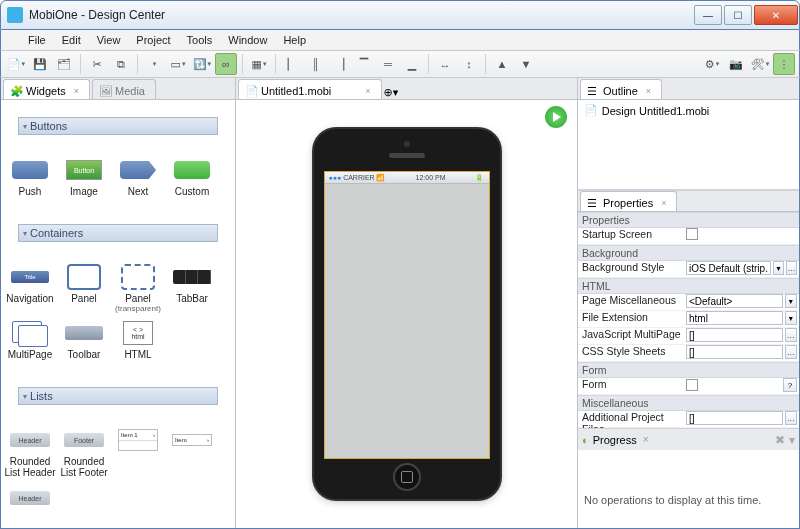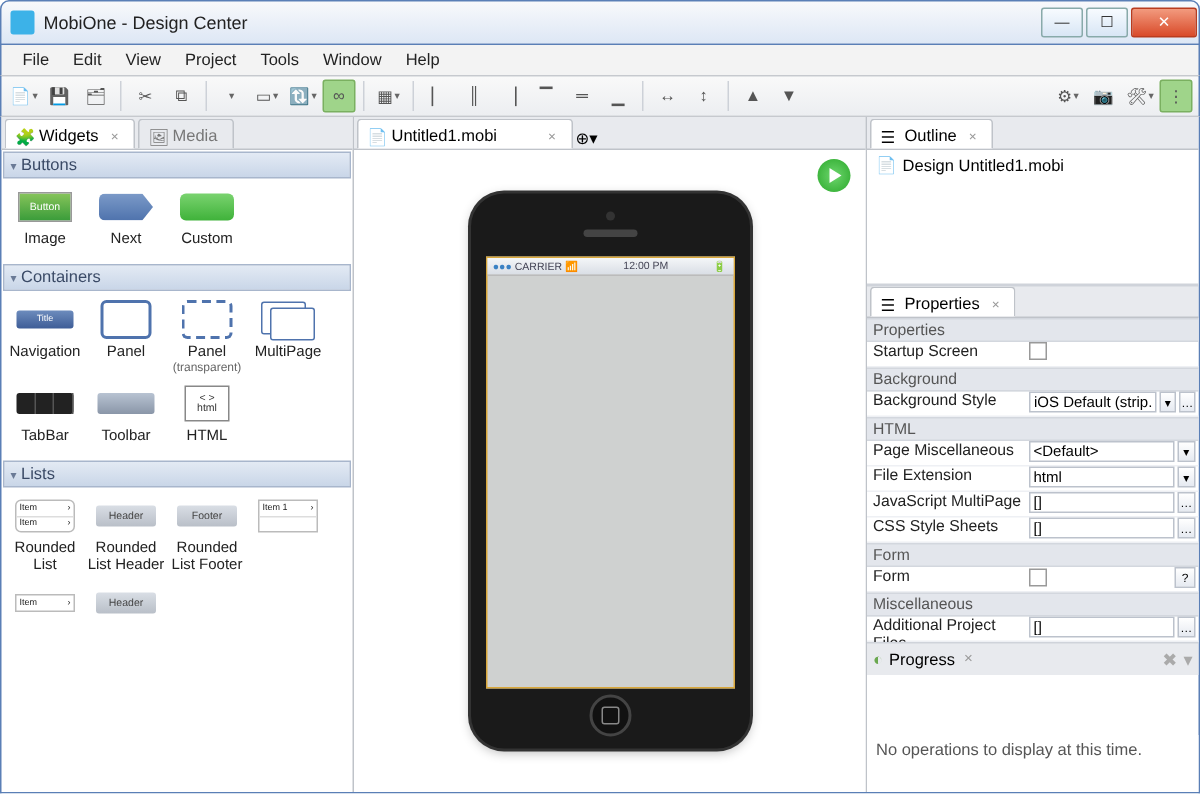--- a/index.html
+++ b/index.html
@@ -9,21 +9,21 @@
 .titlebar { height: 30px; background: linear-gradient(#f8f9fb,#dde7f5); border: 1px solid #5a7fb6; border-radius: 6px 6px 0 0; display: flex; align-items: center; padding: 0 0 0 6px; }
 .titlebar .icon { width: 16px; height: 16px; background: #3cb2e8; border-radius: 2px; margin-right: 6px; }
 .titlebar .title { font-size: 12px; color: #222; flex: 1; }
 .titlebar .winbtns { display: flex; height: 20px; }
 .winbtn { width: 28px; height: 20px; margin: 0 1px; border: 1px solid #8aa; background: linear-gradient(#f7fbff,#d8e6f5); display:flex;align-items:center;justify-content:center;font-size:10px;color:#333;border-radius:2px;}
 .winbtn.close { background: linear-gradient(#f29a7e,#d94b2a); color:#fff; width:44px; border-color:#b93c1f;}
 .winbtn.max { width:28px;}
 .winbtn.min { width:28px;}
 
 
-.menubar { height: 20px; background: #f3f3f3; border-left:1px solid #5a7fb6;border-right:1px solid #5a7fb6; display: flex; align-items: center; padding: 0 6px; font-size: 11px; color: #222; }
+.menubar { height: 20px; background: #f3f3f3; border-left:1px solid #5a7fb6;border-right:1px solid #5a7fb6; display: flex; align-items: center; padding: 0 19px; font-size: 11px; color: #222; }
 .menubar span { padding: 2px 8px; }
 
 
 .toolbar { height: 28px; background: linear-gradient(#f9f9f9,#eceef1); border:1px solid #c6c9ce;border-left:1px solid #5a7fb6;border-right:1px solid #5a7fb6; display:flex; align-items:center; padding: 0 4px; gap:2px;}
 .tbtn { width: 22px; height: 22px; border: 1px solid transparent; display:flex;align-items:center;justify-content:center;font-size:11px;color:#555;border-radius:2px;}
 .tsep{width:1px;height:20px;background:#cdd1d8;margin:0 3px;}
 .tbtn.dd::after{content:"▾";font-size:7px;margin-left:1px;color:#666;}
 
 
 .main { display: flex; height: 451px; border:1px solid #5a7fb6; border-top:none; }
@@ -32,21 +32,21 @@
 .rightpane { width: 222px; display:flex;flex-direction:column; border-left:1px solid #bfc3c9;}
 
 
 .tabbar { height: 22px; background: #e8eaee; display:flex; align-items:flex-end; padding: 0 2px; border-bottom:1px solid #bfc3c9; font-size:11px;}
 .tab { height: 20px; padding: 2px 10px 0 6px; background:#fff; border:1px solid #bfc3c9; border-bottom:none; border-radius:3px 3px 0 0; display:flex;align-items:center; gap:4px; margin-right:2px;}
 .tab.inactive{background:#e8eaee;color:#777;}
 .tab .tabicon{width:12px;height:12px;}
 .tab .x{font-size:9px;color:#999;margin-left:4px;}
 
 
-.sechdr { height: 18px; background: linear-gradient(#e3eaf4,#c9d6e8); border:1px solid #a8b6cc; font-size:11px; color:#3a4a66; display:flex;align-items:center;padding:0 4px; margin:1px;}
+.sechdr { height: 18px; background: linear-gradient(#e3eaf4,#c9d6e8); border:1px solid #a8b6cc; font-size:11px; color:#3a4a66; display:flex;align-items:center;padding:0 4px; margin:17px;}
 .sechdr::before{content:"▾ ";font-size:8px;margin-right:3px;color:#6a7a96;}
 
 
 .widgetgrid{display:flex;flex-wrap:wrap;padding:4px 2px;}
 .widget{width:54px;display:flex;flex-direction:column;align-items:center;font-size:10px;color:#222;margin:2px 0 6px 0;}
 .wthumb{width:40px;height:24px;display:flex;align-items:center;justify-content:center;margin-bottom:4px;}
 .btnshape{width:36px;height:18px;background:linear-gradient(#7b9ac8,#4f73ad);border-radius:4px;}
 .btnimg{width:36px;height:20px;background:linear-gradient(#86c45a,#3a9c3a);border:1px solid #999;font-size:7px;color:#fff;display:flex;align-items:center;justify-content:center;}
 .btnback{width:36px;height:18px;background:linear-gradient(#7b9ac8,#4f73ad);clip-path:polygon(20% 0,100% 0,100% 100%,20% 100%,0 50%);border-radius:0 4px 4px 0;}
 .btnnext{width:36px;height:18px;background:linear-gradient(#7b9ac8,#4f73ad);clip-path:polygon(0 0,80% 0,100% 50%,80% 100%,0 100%);border-radius:4px 0 0 4px;}
@@ -169,20 +169,26 @@
       <div class="tab inactive">
         <span class="tabicon">🖼</span>
         <span>Media</span>
       </div>
     </div>
     <div class="leftscroll">
       <div class="sechdr">Buttons</div>
       <div class="widgetgrid">
         <div class="widget">
             <div class="wthumb">
+              <div class="btnshape"></div>
+            </div>
+            <span>Push</span>
+          </div>
+        <div class="widget">
+            <div class="wthumb">
               <div class="btnimg">Button</div>
             </div>
             <span>Image</span>
           </div>
         <div class="widget">
             <div class="wthumb">
               <div class="btnnext"></div>
             </div>
             <span>Next</span>
           </div>
@@ -207,71 +213,56 @@
               <div class="panelshape"></div>
             </div>
             <span>Panel</span>
           </div>
         <div class="widget">
             <div class="wthumb">
               <div class="panelshape trans"></div>
             </div>
             <span>Panel</span>
             <span style="font-size:8px;color:#666">(transparent)</span>
-          </div>
-        <div class="widget">
-            <div class="wthumb">
-              <div class="multip"></div>
-            </div>
-            <span>MultiPage</span>
           </div>
         <div class="widget">
             <div class="wthumb">
               <div class="tabbarshape">
                 <span></span>
                 <span></span>
                 <span></span>
               </div>
             </div>
             <span>TabBar</span>
           </div>
         <div class="widget">
             <div class="wthumb">
+              <div class="multip"></div>
+            </div>
+            <span>MultiPage</span>
+          </div>
+        <div class="widget">
+            <div class="wthumb">
               <div class="toolbarshape"></div>
             </div>
             <span>Toolbar</span>
           </div>
         <div class="widget">
             <div class="wthumb">
               <div class="htmlshape">
                 <span>&lt; &gt;</span>
                 <span>html</span>
               </div>
             </div>
             <span>HTML</span>
           </div>
       </div>
 
       <div class="sechdr">Lists</div>
       <div class="widgetgrid">
-        <div class="widget">
-            <div class="wthumb">
-              <div class="listshape">
-                <div class="row">
-                  <span>Item</span>
-                  <span>›</span>
-                </div>
-                <div class="row">
-                  <span>Item</span>
-                  <span>›</span>
-                </div>
-              </div>
-            </div>
-            <span style="text-align:center">Rounded List</span>
-          </div>
         <div class="widget">
             <div class="wthumb">
               <div class="hdrbox">Header</div>
             </div>
             <span style="text-align:center">Rounded List Header</span>
           </div>
         <div class="widget">
             <div class="wthumb">
               <div class="hdrbox">Footer</div>
             </div>

